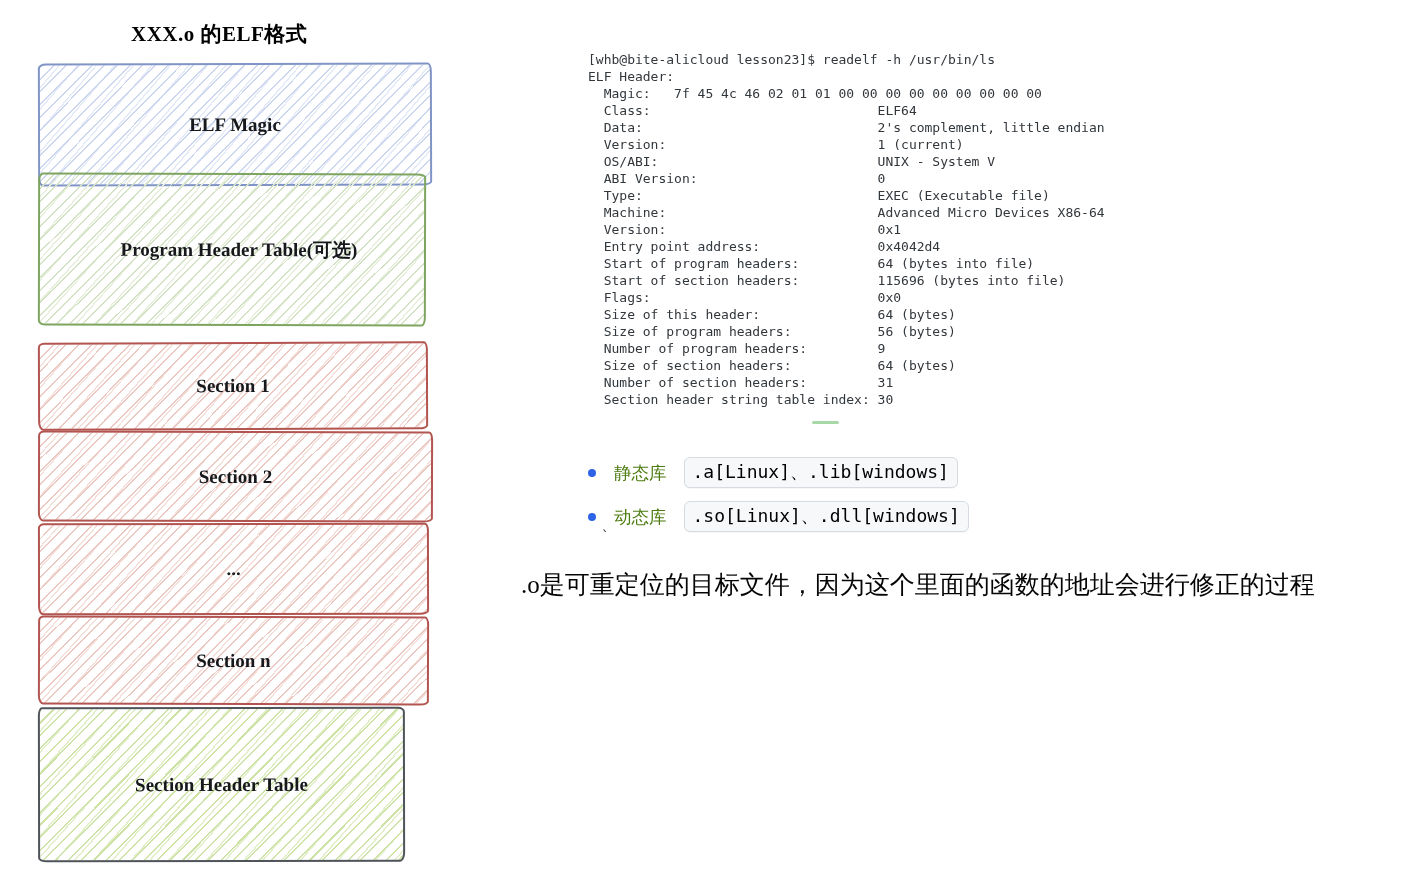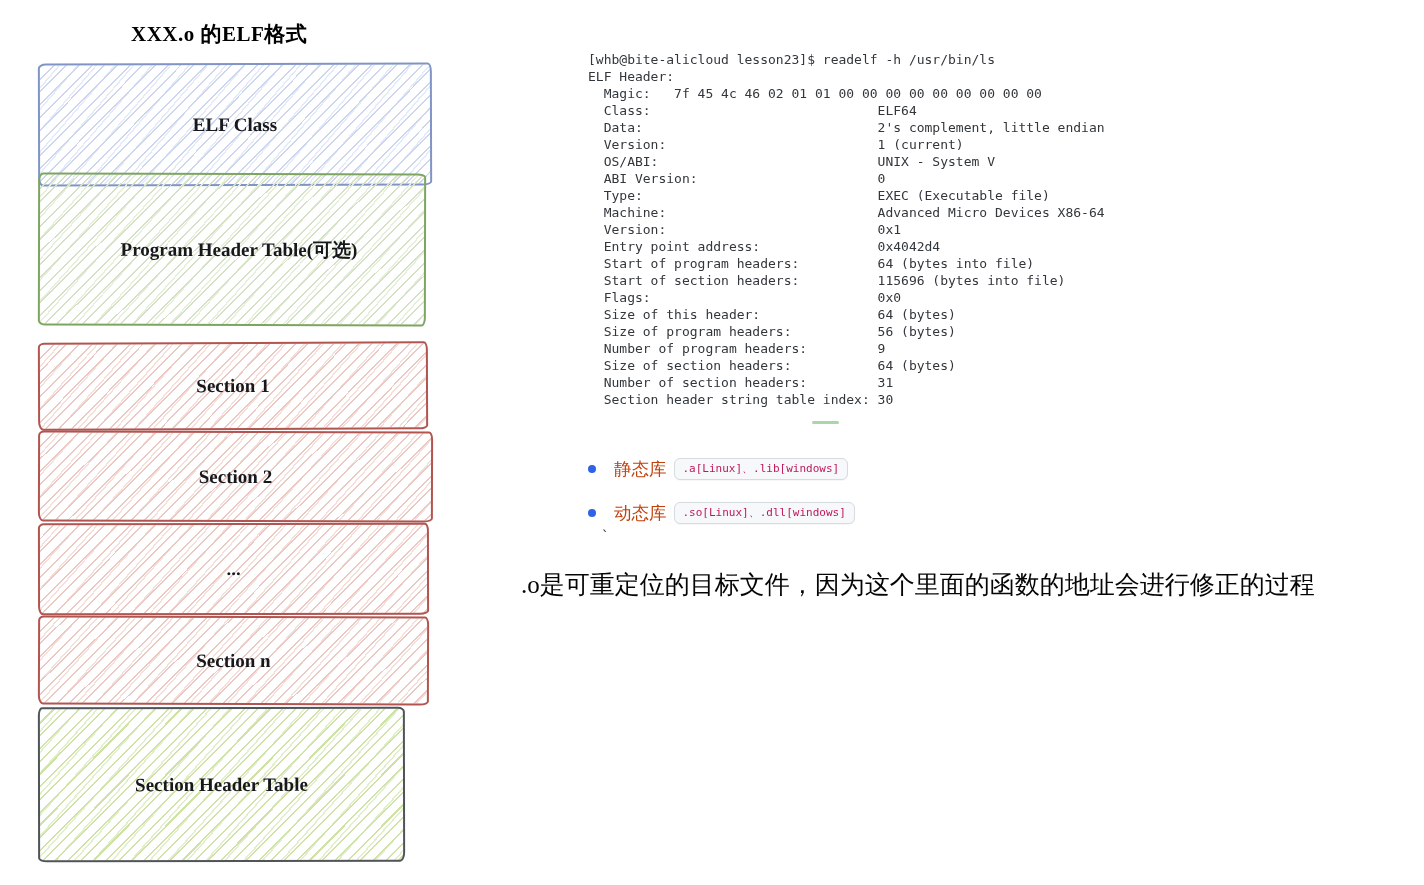--- a/index.html
+++ b/index.html
@@ -70,26 +70,26 @@
   
   .bullet-row {
     position: absolute; left: 588px;
     display: flex; align-items: center;
   }
   .bullet-dot {
     width: 8px; height: 8px; border-radius: 50%;
     background: #2f63e7; margin-right: 18px; flex: 0 0 auto;
   }
   .bullet-label {
-    font-size: 17.5px; color: #c2410c; margin-right: 7px;
+    font-size: 17.5px; color: #4d7c0f; margin-right: 17px;
     font-family: Liberation Serif, serif;
   }
   .code-chip {
     font-family: "DejaVu Sans Mono", "Liberation Mono", monospace;
-    font-size: 11px; color: #be185d;
+    font-size: 18px; color: #000000;
     background: #f6f8fa; border: 1px solid #d6dbe1; border-radius: 6px;
     padding: 2px 8px 3px 8px;
     box-shadow: 0 1px 0 rgba(0,0,0,0.03);
   }
 
   .stray-mark {
     position: absolute; left: 601px; top: 528px;
     font-size: 14px; color: #333; font-family: "DejaVu Sans Mono", monospace;
   }
 
@@ -99,21 +99,21 @@
     font-family: Liberation Serif, serif;
   }
 </style>
 </head>
 <body>
 
 <div class="page-title">XXX.o 的ELF格式</div>
 
 <div>
   <div class="elf-box box-blue" style="top:63px;height:123px;width:394px;">
-    <span class="lbl">ELF Class</span>
+    <span class="lbl">ELF Magic</span>
   </div>
   <div class="elf-box box-green" style="top:173px;height:153px;width:388px;padding-left:14px;">
     <span class="lbl">Program Header Table(可选)</span>
   </div>
   <div class="elf-box box-red" style="top:342px;height:88px;width:390px;transform:rotate(-0.2deg);">
     <span class="lbl">Section 1</span>
   </div>
   <div class="elf-box box-red" style="top:431px;height:91px;width:395px;transform:rotate(0.15deg);">
     <span class="lbl">Section 2</span>
   </div>

